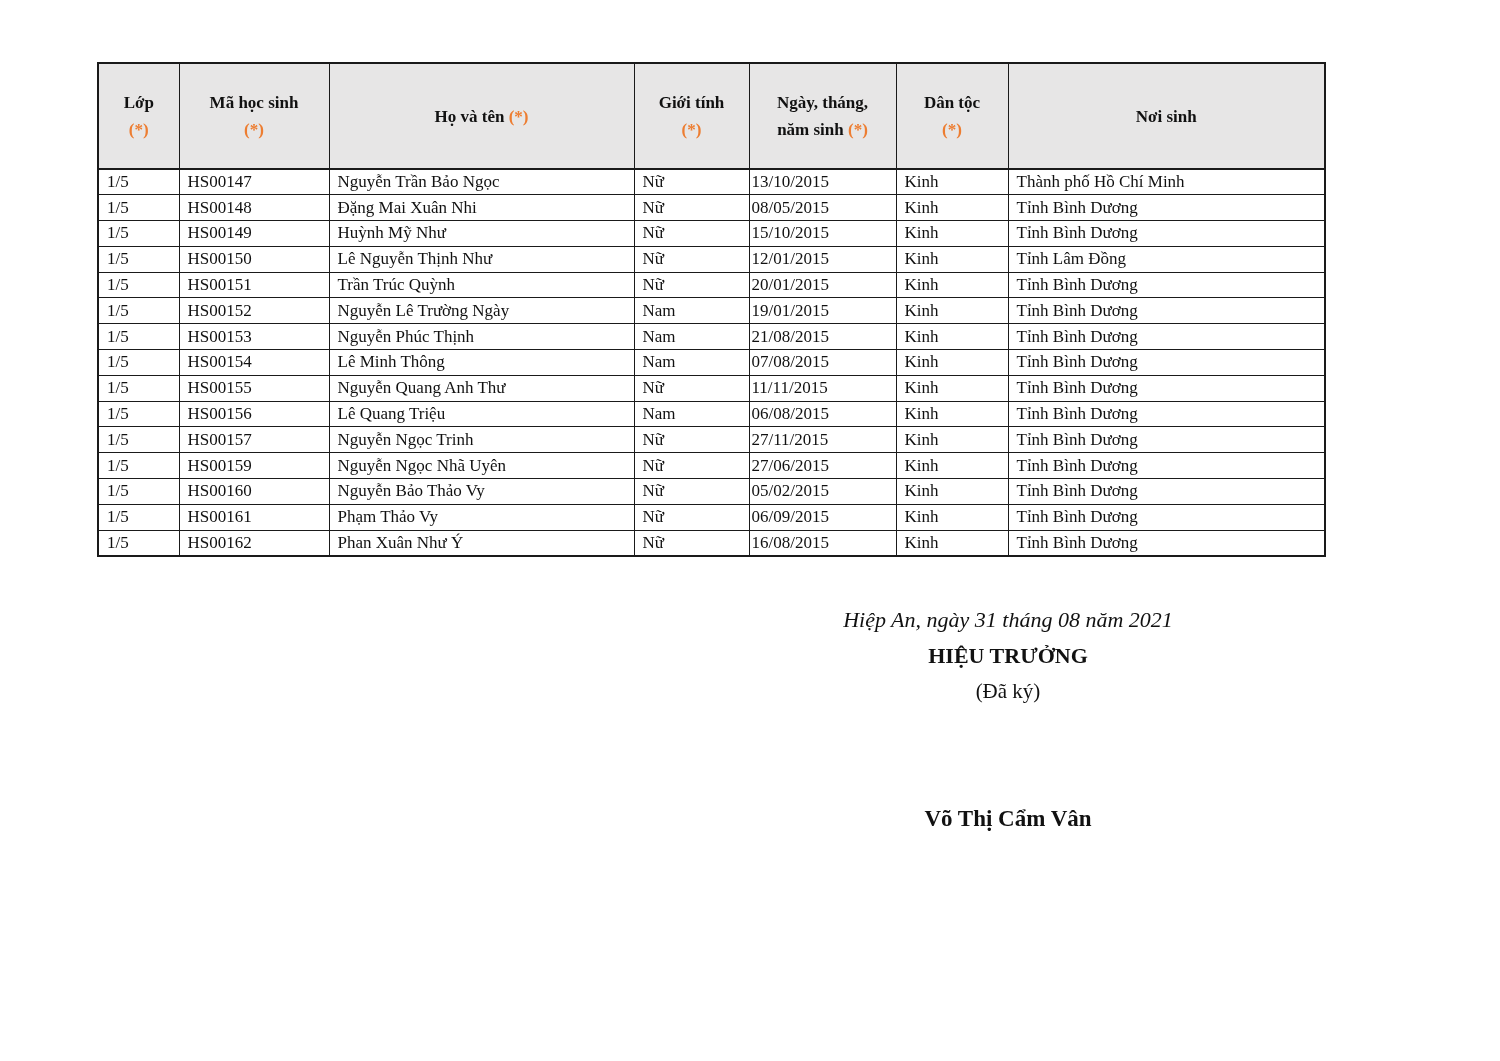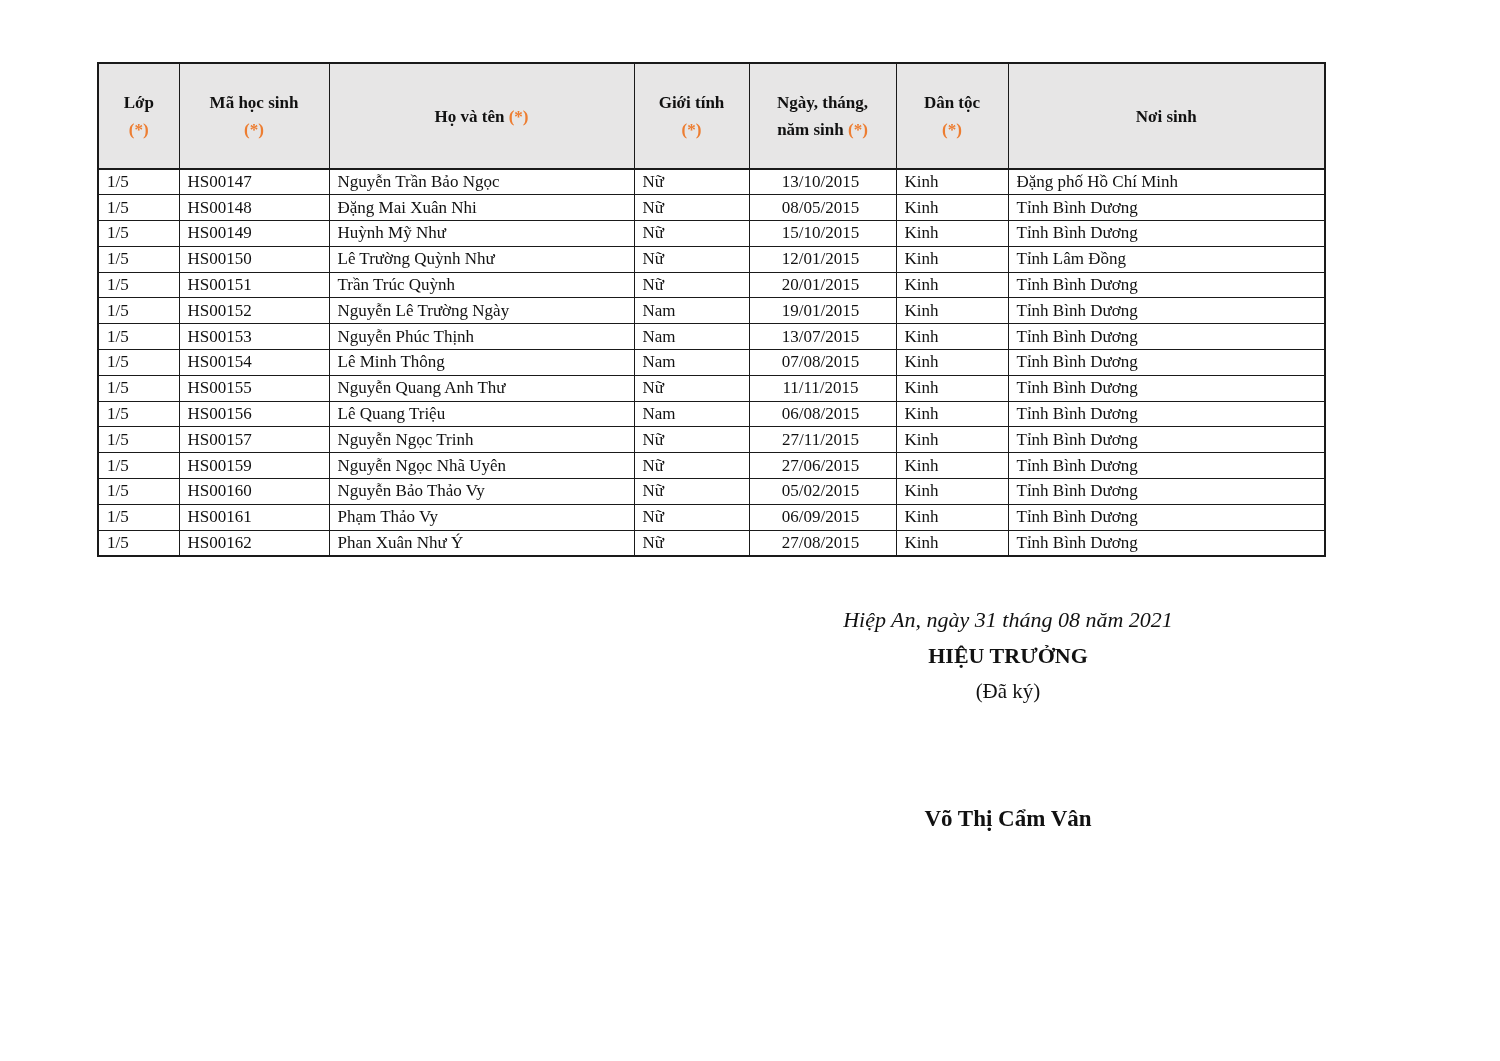--- a/index.html
+++ b/index.html
@@ -44,21 +44,21 @@
   }
   table.roster tbody td {
     height: 25.8px;
     vertical-align: middle;
     text-align: left;
     padding-left: 8px;
     padding-right: 4px;
   }
   
   table.roster tbody td:nth-child(5) {
-    text-align: center;
+    text-align: left;
     padding-right: 6px;
     padding-left: 2px;
   }
   .star { color: var(--star-color, #ED7D31); font-weight: bold; }
 
   col.c1 { width: 81px; }
   col.c2 { width: 150px; }
   col.c3 { width: 305px; }
   col.c4 { width: 115px; }
   col.c5 { width: 147px; }
@@ -125,21 +125,21 @@
         </tr>
     </thead>
     <tbody id="table-body">
         <tr>
           <td>1/5</td>
           <td>HS00147</td>
           <td>Nguyễn Trần Bảo Ngọc</td>
           <td>Nữ</td>
           <td>13/10/2015</td>
           <td>Kinh</td>
-          <td>Đặng phố Hồ Chí Minh</td>
+          <td>Thành phố Hồ Chí Minh</td>
         </tr>
         <tr>
           <td>1/5</td>
           <td>HS00148</td>
           <td>Đặng Mai Xuân Nhi</td>
           <td>Nữ</td>
           <td>08/05/2015</td>
           <td>Kinh</td>
           <td>Tỉnh Bình Dương</td>
         </tr>
@@ -148,21 +148,21 @@
           <td>HS00149</td>
           <td>Huỳnh Mỹ Như</td>
           <td>Nữ</td>
           <td>15/10/2015</td>
           <td>Kinh</td>
           <td>Tỉnh Bình Dương</td>
         </tr>
         <tr>
           <td>1/5</td>
           <td>HS00150</td>
-          <td>Lê Trường Quỳnh Như</td>
+          <td>Lê Nguyễn Thịnh Như</td>
           <td>Nữ</td>
           <td>12/01/2015</td>
           <td>Kinh</td>
           <td>Tỉnh Lâm Đồng</td>
         </tr>
         <tr>
           <td>1/5</td>
           <td>HS00151</td>
           <td>Trần Trúc Quỳnh</td>
           <td>Nữ</td>
@@ -177,21 +177,21 @@
           <td>Nam</td>
           <td>19/01/2015</td>
           <td>Kinh</td>
           <td>Tỉnh Bình Dương</td>
         </tr>
         <tr>
           <td>1/5</td>
           <td>HS00153</td>
           <td>Nguyễn Phúc Thịnh</td>
           <td>Nam</td>
-          <td>13/07/2015</td>
+          <td>21/08/2015</td>
           <td>Kinh</td>
           <td>Tỉnh Bình Dương</td>
         </tr>
         <tr>
           <td>1/5</td>
           <td>HS00154</td>
           <td>Lê Minh Thông</td>
           <td>Nam</td>
           <td>07/08/2015</td>
           <td>Kinh</td>
@@ -249,21 +249,21 @@
           <td>Nữ</td>
           <td>06/09/2015</td>
           <td>Kinh</td>
           <td>Tỉnh Bình Dương</td>
         </tr>
         <tr>
           <td>1/5</td>
           <td>HS00162</td>
           <td>Phan Xuân Như Ý</td>
           <td>Nữ</td>
-          <td>27/08/2015</td>
+          <td>16/08/2015</td>
           <td>Kinh</td>
           <td>Tỉnh Bình Dương</td>
         </tr>
       </tbody>
   </table>
 
   <div class="sign-block">
     <div class="sign-date">Hiệp An, ngày 31 tháng 08 năm 2021</div>
     <div class="sign-title">HIỆU TRƯỞNG</div>
     <div class="sign-note">(Đã ký)</div>

